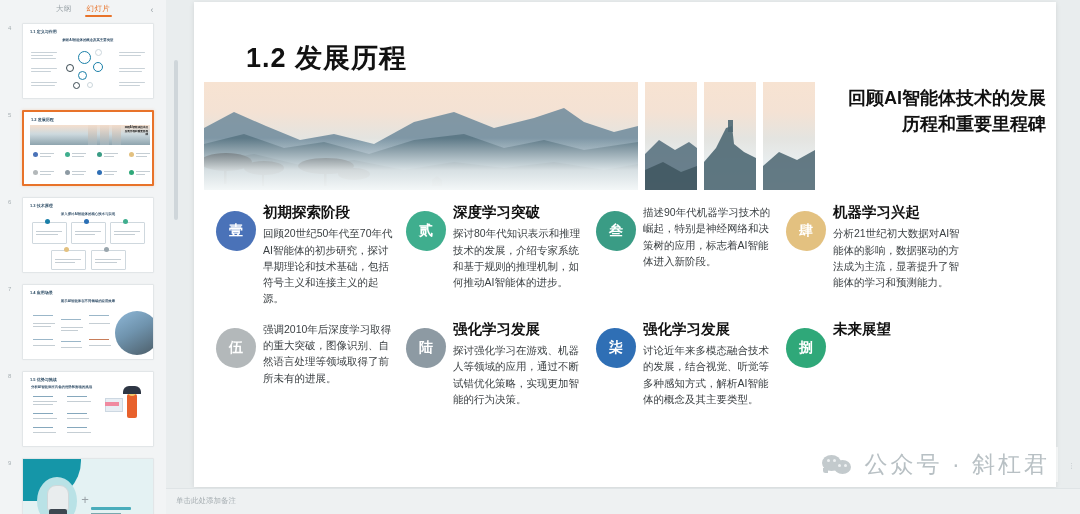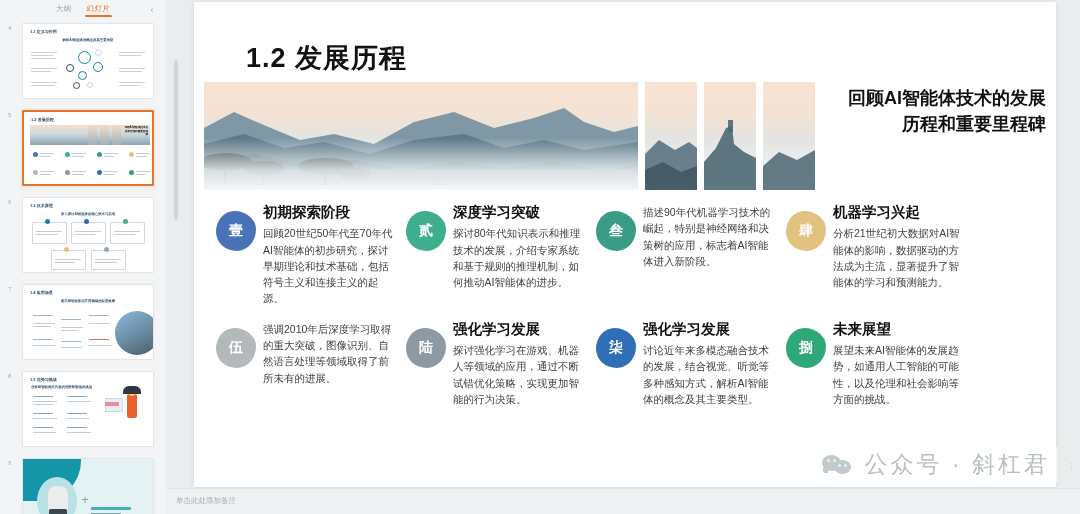--- a/index.html
+++ b/index.html
@@ -458,21 +458,20 @@
                 <div class="card-p">讨论近年来多模态融合技术的发展，结合视觉、听觉等多种感知方式，解析AI智能体的概念及其主要类型。</div>
               </div>
             </div>
 
             <div class="card">
               <div class="badge squircle" style="background:#2fa879;">
                 <span>捌</span>
               </div>
               <div class="card-body">
                 <div class="card-h">未来展望</div>
-                <div class="card-p">展望未来AI智能体的发展趋势，如通用人工智能的可能性，以及伦理和社会影响等方面的挑战。</div>
               </div>
             </div>
 
           </div>
         </div>
 
       </div>
     </div>
 
     <div class="watermark">

